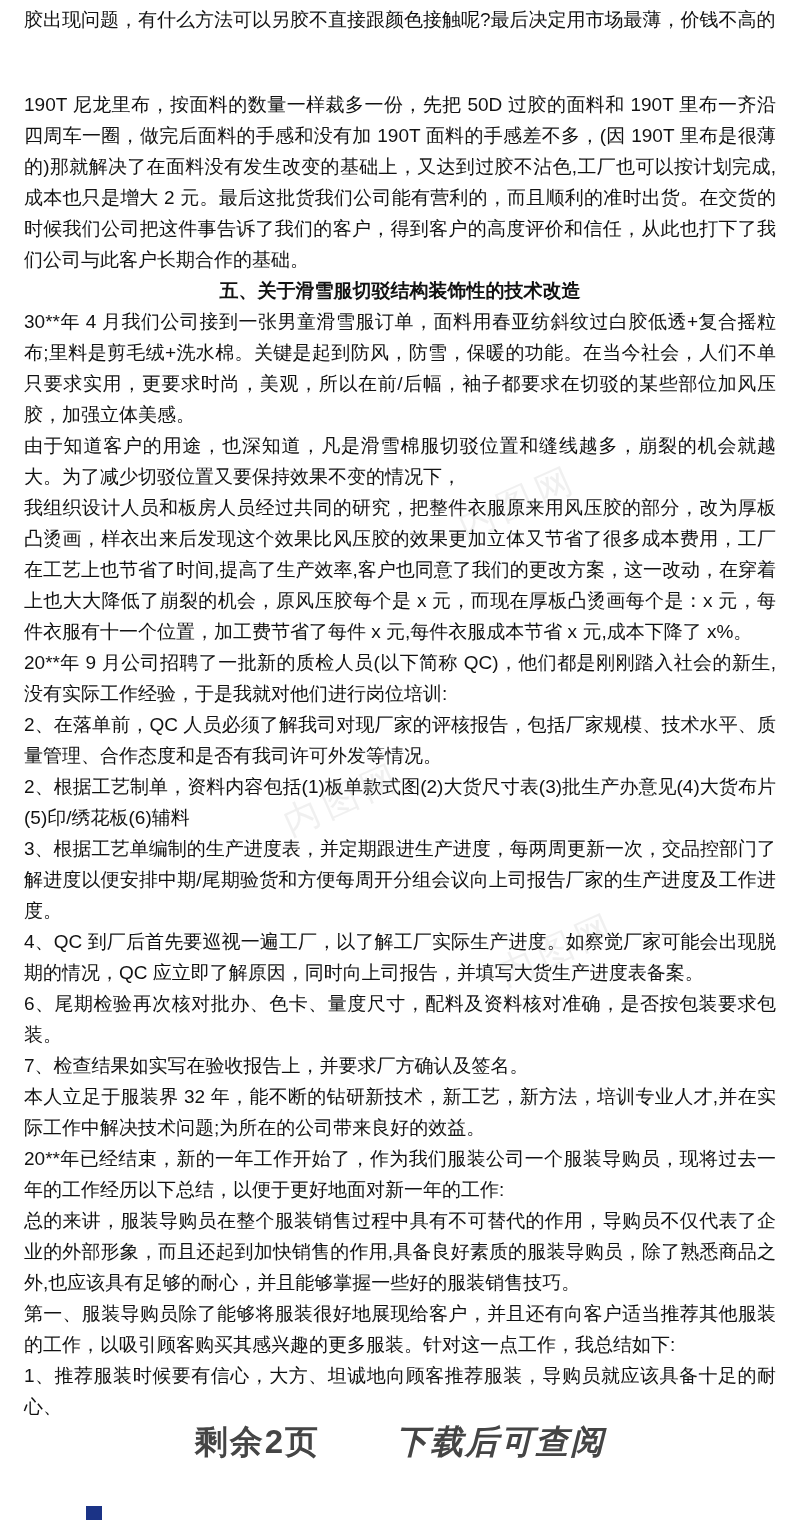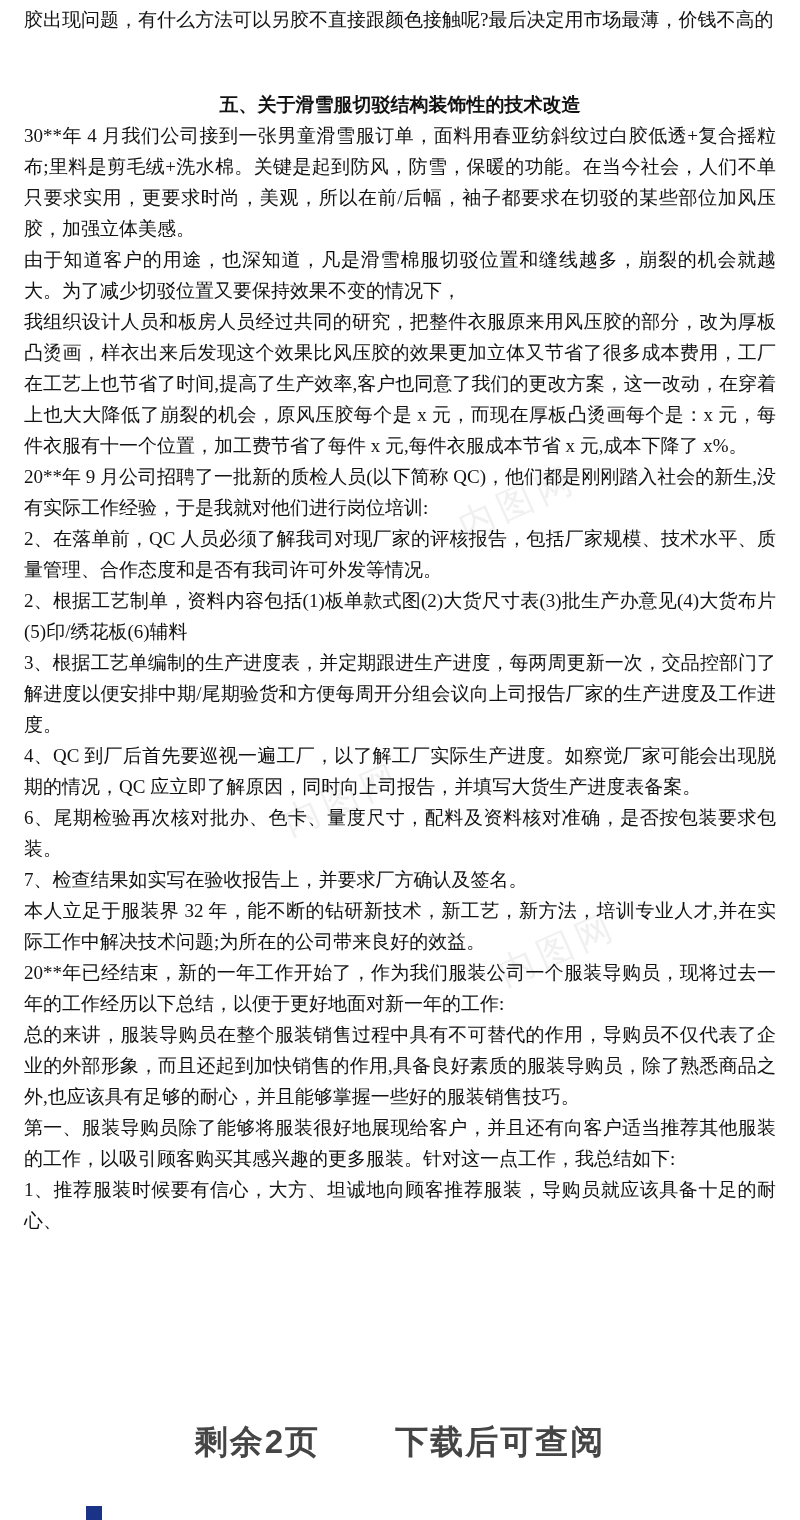--- a/index.html
+++ b/index.html
@@ -19,21 +19,20 @@
     padding: 4px 24px 0 24px;
     font-size: 19px;
     line-height: 31px;
     color: #121212;
     text-align: justify;
     z-index: 2;
   }
   .para {
     margin: 0;
     word-break: break-all;
-    font-family: Liberation Serif, serif;
   }
   .para.heading {
     font-weight: 700;
     text-align: center;
   }
   .spacer {
     height: 54px;
   }
   .watermark-layer {
     position: absolute;
@@ -60,20 +59,21 @@
     width: 100%;
     text-align: center;
     font-size: 33px;
     font-weight: 700;
     color: #454545;
     letter-spacing: 2px;
     z-index: 3;
   }
   .footer .download-label {
     margin-left: 64px;
+    font-style: italic;
   }
   .bottom-blue {
     position: absolute;
     left: 86px;
     bottom: 0;
     width: 16px;
     height: 14px;
     background: #1b3386;
     z-index: 3;
   }
@@ -83,20 +83,21 @@
 
 <div class="watermark-layer">
   <span class="watermark wm-1">内图网</span>
   <span class="watermark wm-2">内图网</span>
   <span class="watermark wm-3">内图网</span>
 </div>
 
 <div class="doc" id="doc-body">
     <p class="para body">胶出现问题，有什么方法可以另胶不直接跟颜色接触呢?最后决定用市场最薄，价钱不高的</p>
     <div class="spacer"></div>
+    <p class="para body">190T 尼龙里布，按面料的数量一样裁多一份，先把 50D 过胶的面料和 190T 里布一齐沿四周车一圈，做完后面料的手感和没有加 190T 面料的手感差不多，(因 190T 里布是很薄的)那就解决了在面料没有发生改变的基础上，又达到过胶不沾色,工厂也可以按计划完成,成本也只是增大 2 元。最后这批货我们公司能有营利的，而且顺利的准时出货。在交货的时候我们公司把这件事告诉了我们的客户，得到客户的高度评价和信任，从此也打下了我们公司与此客户长期合作的基础。</p>
     <p class="para heading">五、关于滑雪服切驳结构装饰性的技术改造</p>
     <p class="para body">30**年 4 月我们公司接到一张男童滑雪服订单，面料用春亚纺斜纹过白胶低透+复合摇粒布;里料是剪毛绒+洗水棉。关键是起到防风，防雪，保暖的功能。在当今社会，人们不单只要求实用，更要求时尚，美观，所以在前/后幅，袖子都要求在切驳的某些部位加风压胶，加强立体美感。</p>
     <p class="para body">由于知道客户的用途，也深知道，凡是滑雪棉服切驳位置和缝线越多，崩裂的机会就越大。为了减少切驳位置又要保持效果不变的情况下，</p>
     <p class="para body">我组织设计人员和板房人员经过共同的研究，把整件衣服原来用风压胶的部分，改为厚板凸烫画，样衣出来后发现这个效果比风压胶的效果更加立体又节省了很多成本费用，工厂在工艺上也节省了时间,提高了生产效率,客户也同意了我们的更改方案，这一改动，在穿着上也大大降低了崩裂的机会，原风压胶每个是 x 元，而现在厚板凸烫画每个是：x 元，每件衣服有十一个位置，加工费节省了每件 x 元,每件衣服成本节省 x 元,成本下降了 x%。</p>
     <p class="para body">20**年 9 月公司招聘了一批新的质检人员(以下简称 QC)，他们都是刚刚踏入社会的新生,没有实际工作经验，于是我就对他们进行岗位培训:</p>
     <p class="para body">2、在落单前，QC 人员必须了解我司对现厂家的评核报告，包括厂家规模、技术水平、质量管理、合作态度和是否有我司许可外发等情况。</p>
     <p class="para body">2、根据工艺制单，资料内容包括(1)板单款式图(2)大货尺寸表(3)批生产办意见(4)大货布片(5)印/绣花板(6)辅料</p>
     <p class="para body">3、根据工艺单编制的生产进度表，并定期跟进生产进度，每两周更新一次，交品控部门了解进度以便安排中期/尾期验货和方便每周开分组会议向上司报告厂家的生产进度及工作进度。</p>
     <p class="para body">4、QC 到厂后首先要巡视一遍工厂，以了解工厂实际生产进度。如察觉厂家可能会出现脱期的情况，QC 应立即了解原因，同时向上司报告，并填写大货生产进度表备案。</p>
     <p class="para body">6、尾期检验再次核对批办、色卡、量度尺寸，配料及资料核对准确，是否按包装要求包装。</p>

